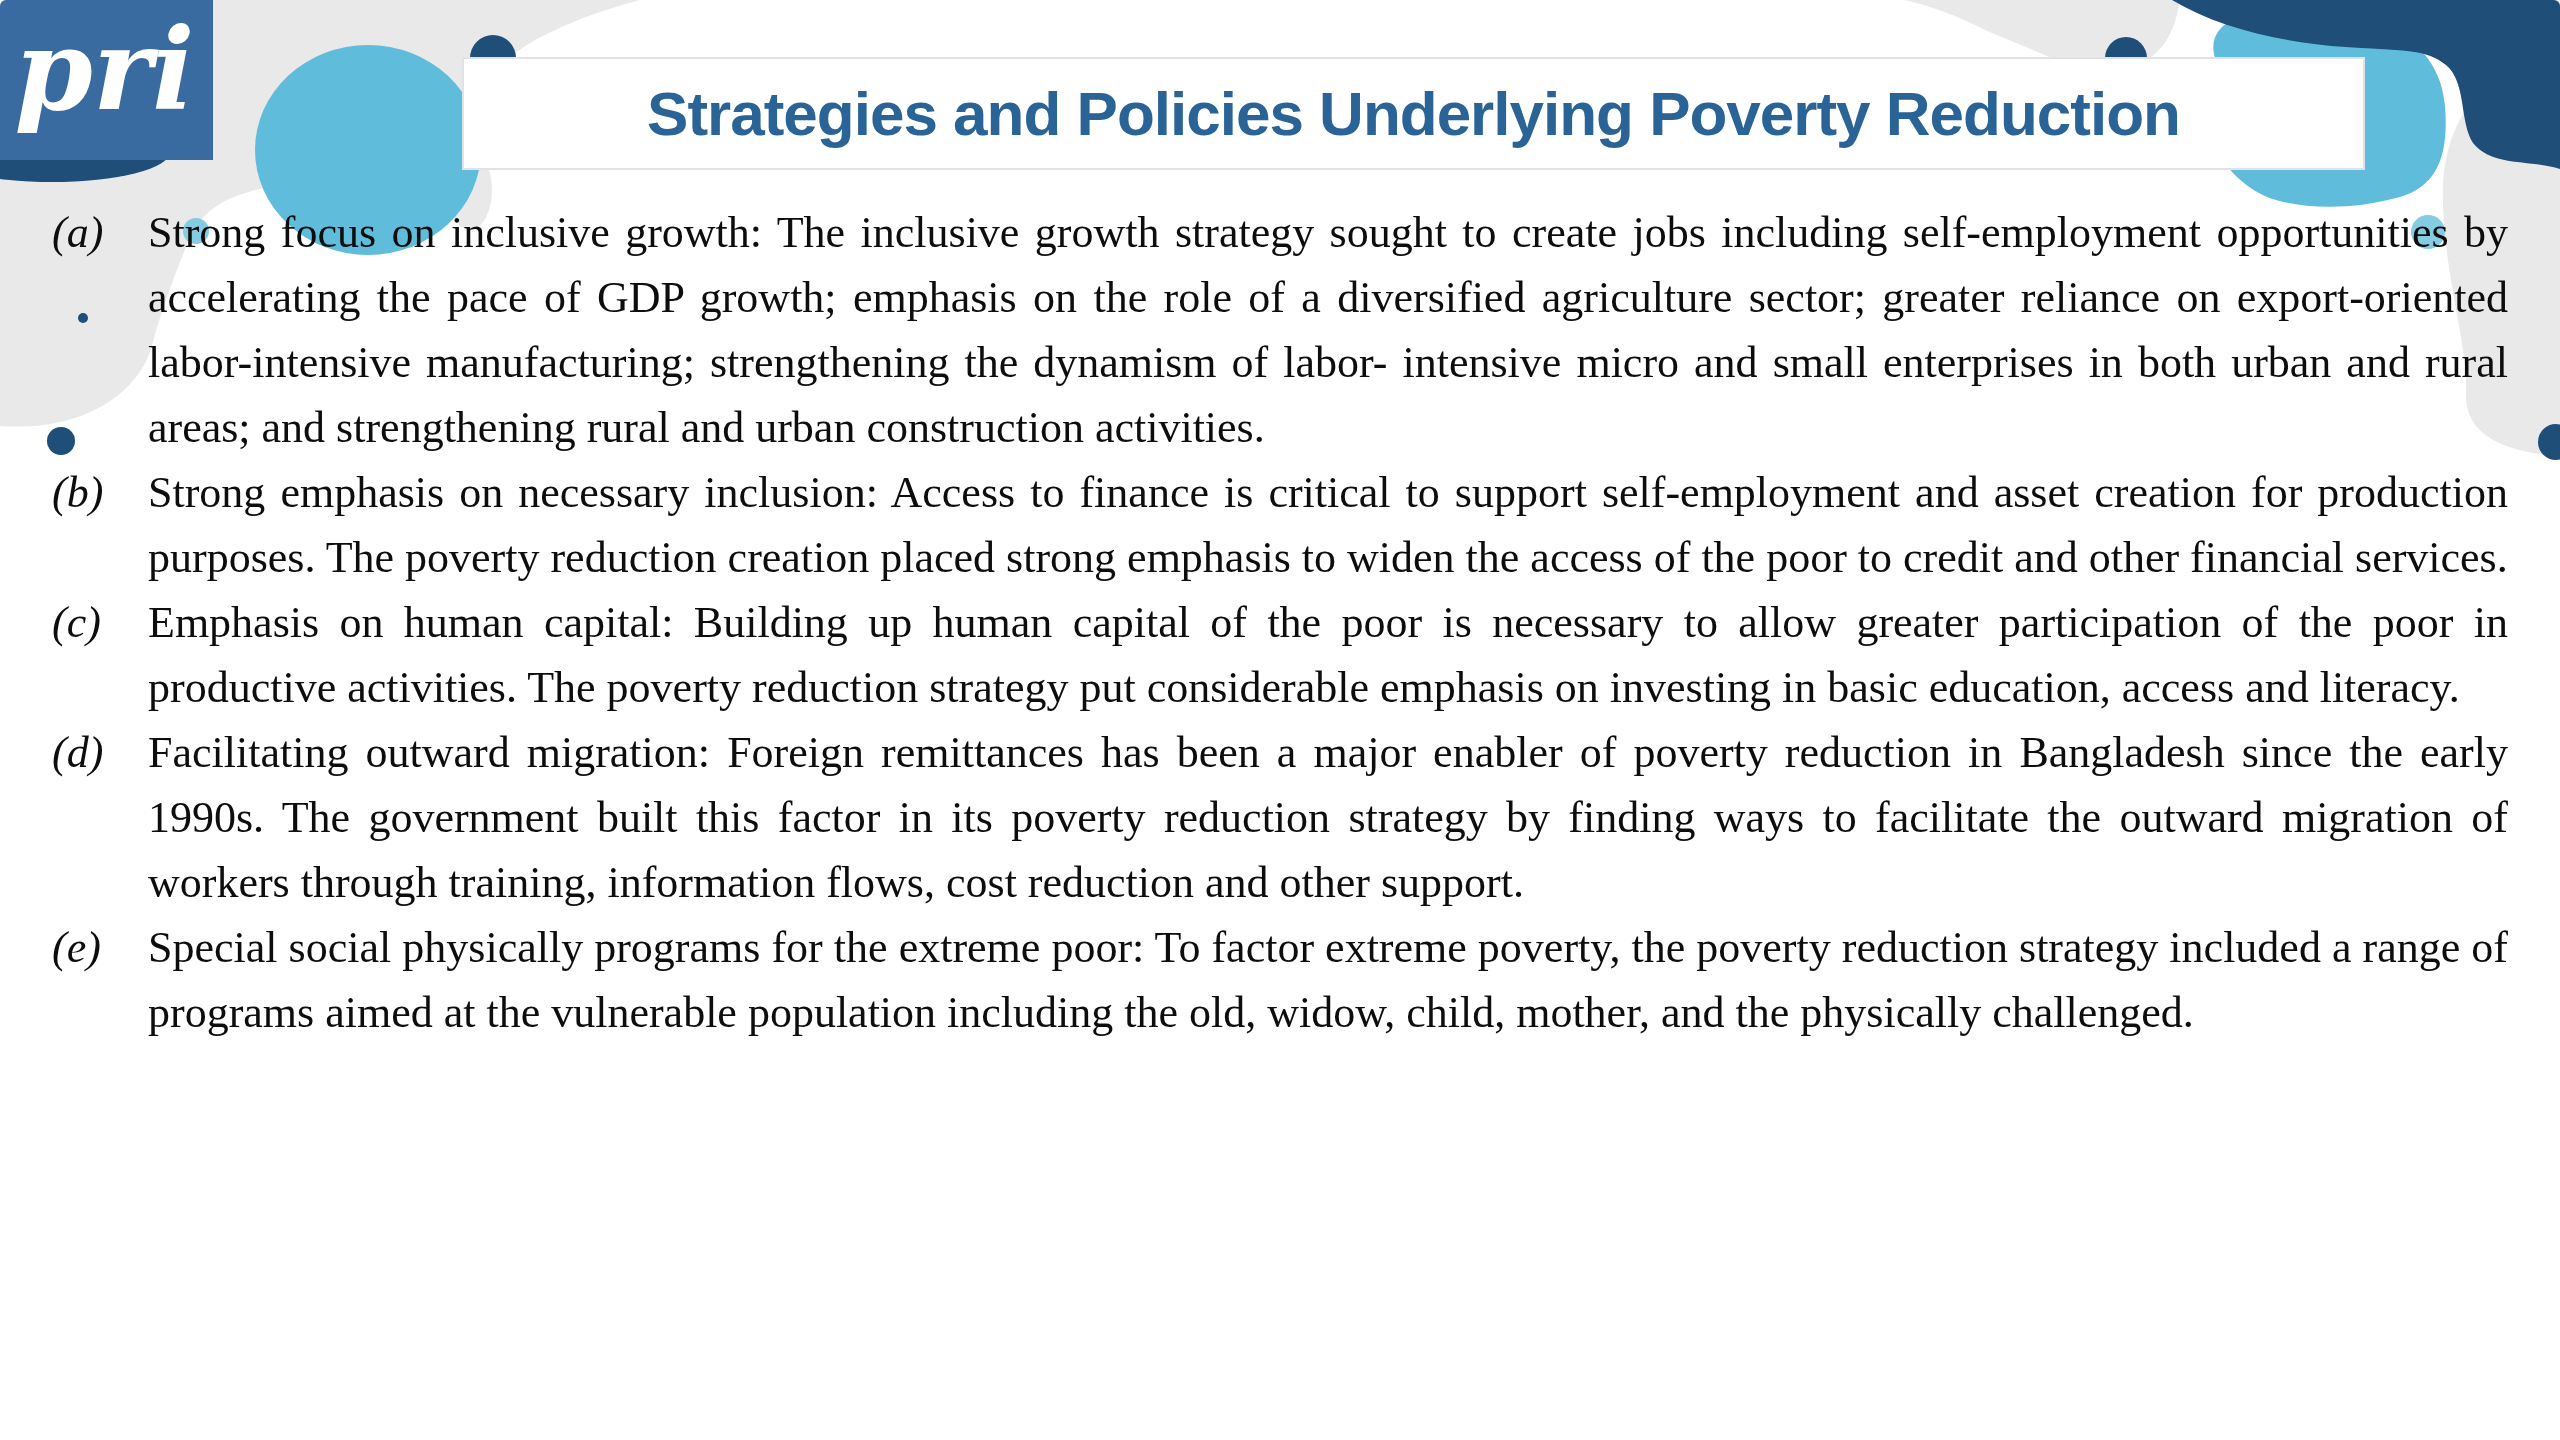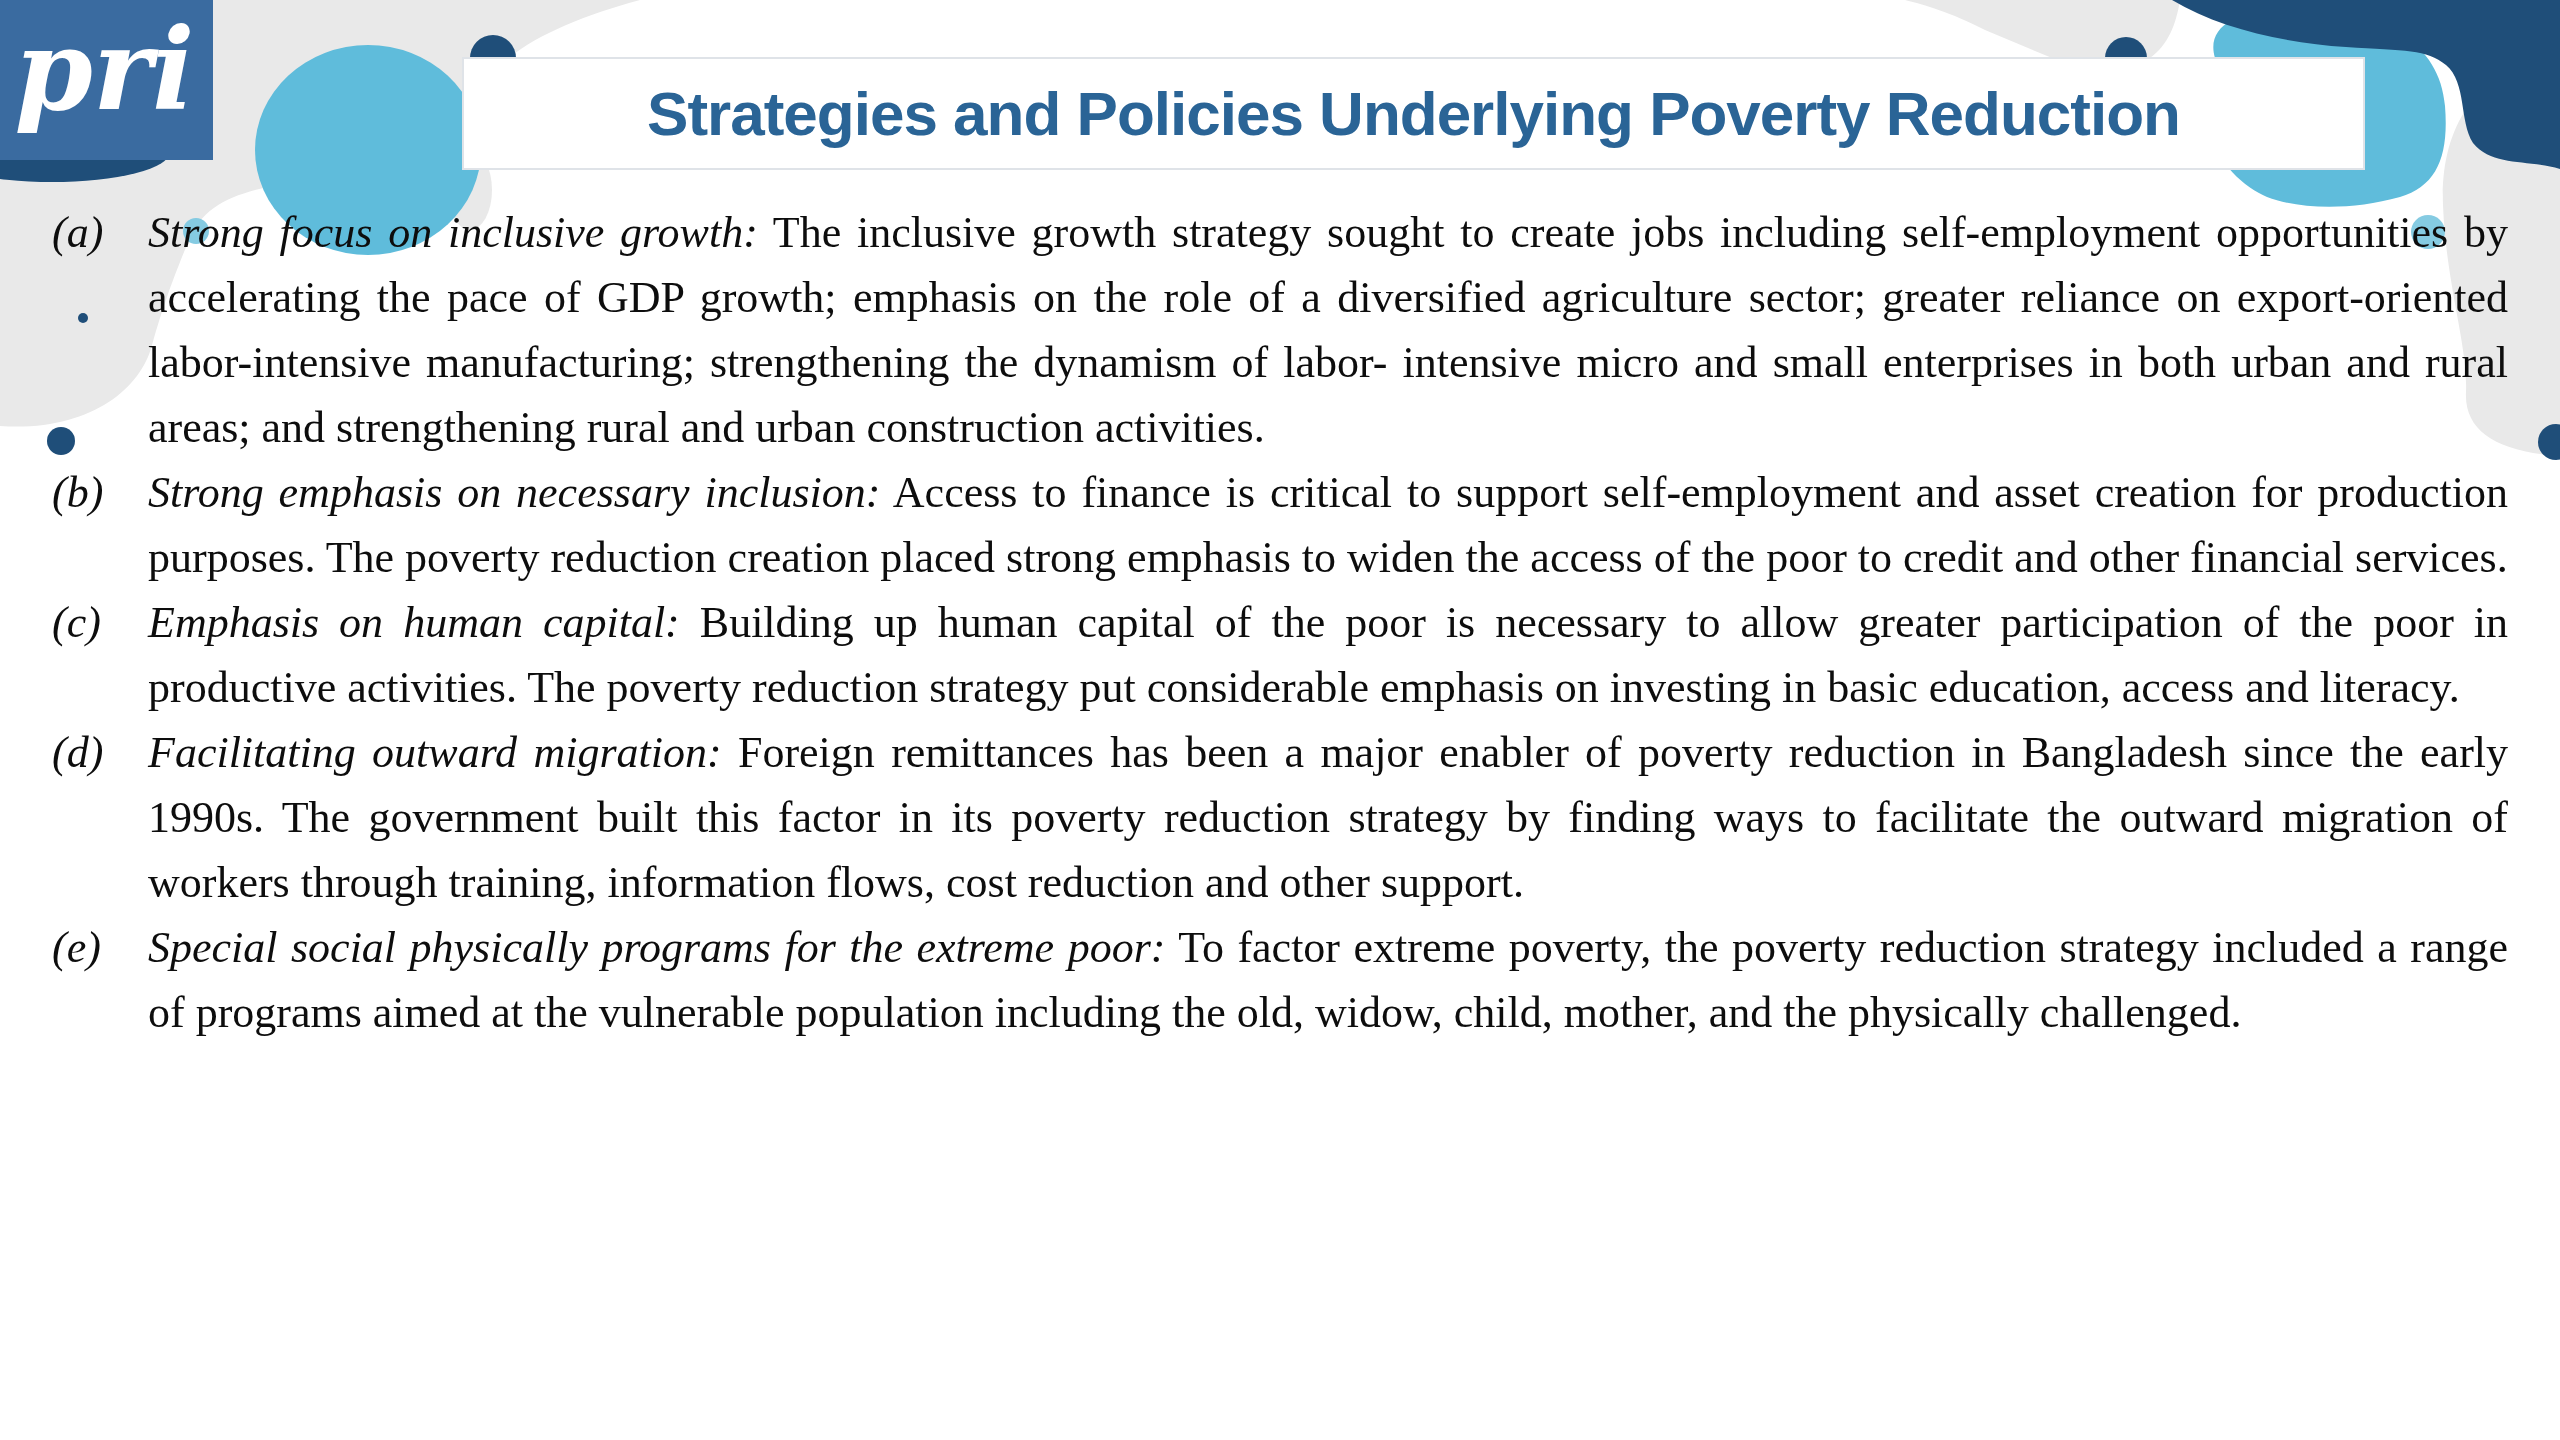--- a/index.html
+++ b/index.html
@@ -13,20 +13,21 @@
     --bar-border:#dfe3e8;
     --text:#0d0d0d;
   }
   html,body{margin:0;padding:0;background:#fff;}
   .slide{
     position:relative;
     width:2560px;height:1440px;
     background:#ffffff;
     overflow:hidden;
     font-family:"Liberation Serif", serif;
+    border-radius:6px;
   }
   svg.decor{position:absolute;left:0;top:0;width:2560px;height:1440px;}
   .fill-gray{fill:var(--blob-gray);}
   .fill-navy{fill:var(--navy);}
   .fill-lblue{fill:var(--light-blue);}
   .fill-pblue{fill:var(--pale-blue);}
 
   .logo-mark{
     position:absolute;left:0;top:0;width:213px;height:160px;
     background:var(--logo-blue);
@@ -66,21 +67,21 @@
   }
   .content p.item{
     margin:0;padding-left:148px;
     text-align:justify;
     position:relative;
   }
   .content .marker{
     position:absolute;left:52px;top:0;
     font-style:italic;
   }
-  .content .lead{font-style:italic;}
+  .content .lead{}
 </style>
 </head>
 <body>
 
 <div class="slide">
 
   <svg class="decor" viewBox="0 0 2560 1440" aria-hidden="true">
 
     <path class="fill-gray" d="M0,0 L640,0 C560,22 500,50 472,100 C452,136 456,150 450,162 C438,180 360,168 300,180 C240,192 205,200 188,242 C172,282 165,300 152,345 C140,392 85,432 0,426 Z"></path>
     <ellipse class="fill-gray" cx="470" cy="190" rx="22" ry="40"></ellipse>

